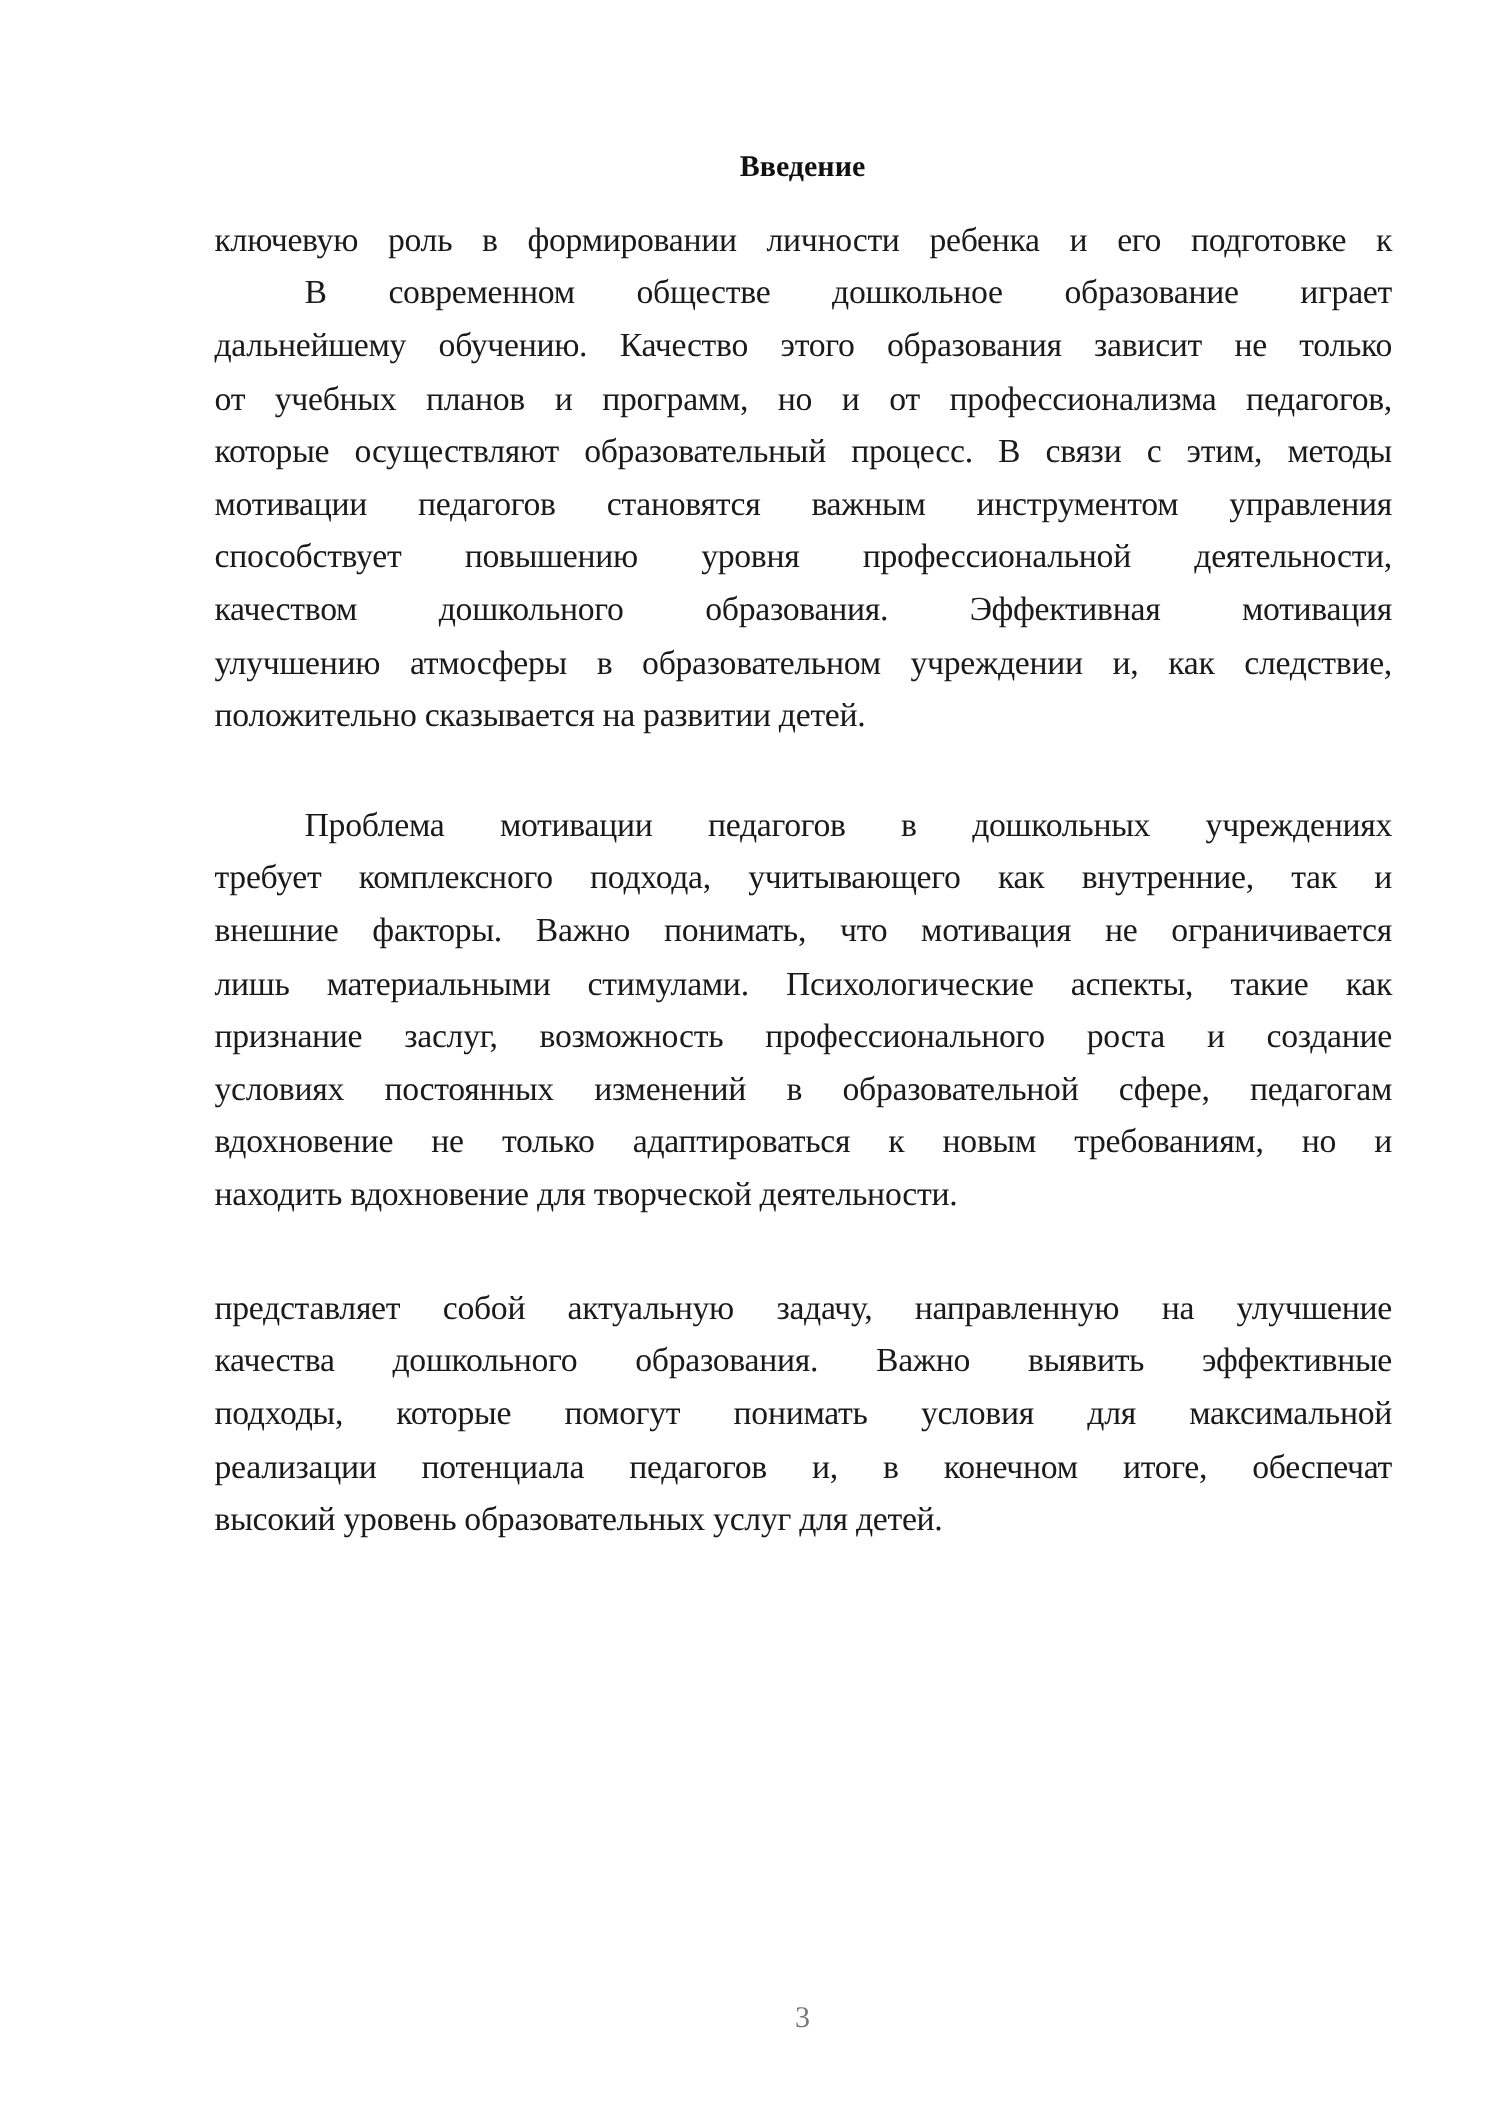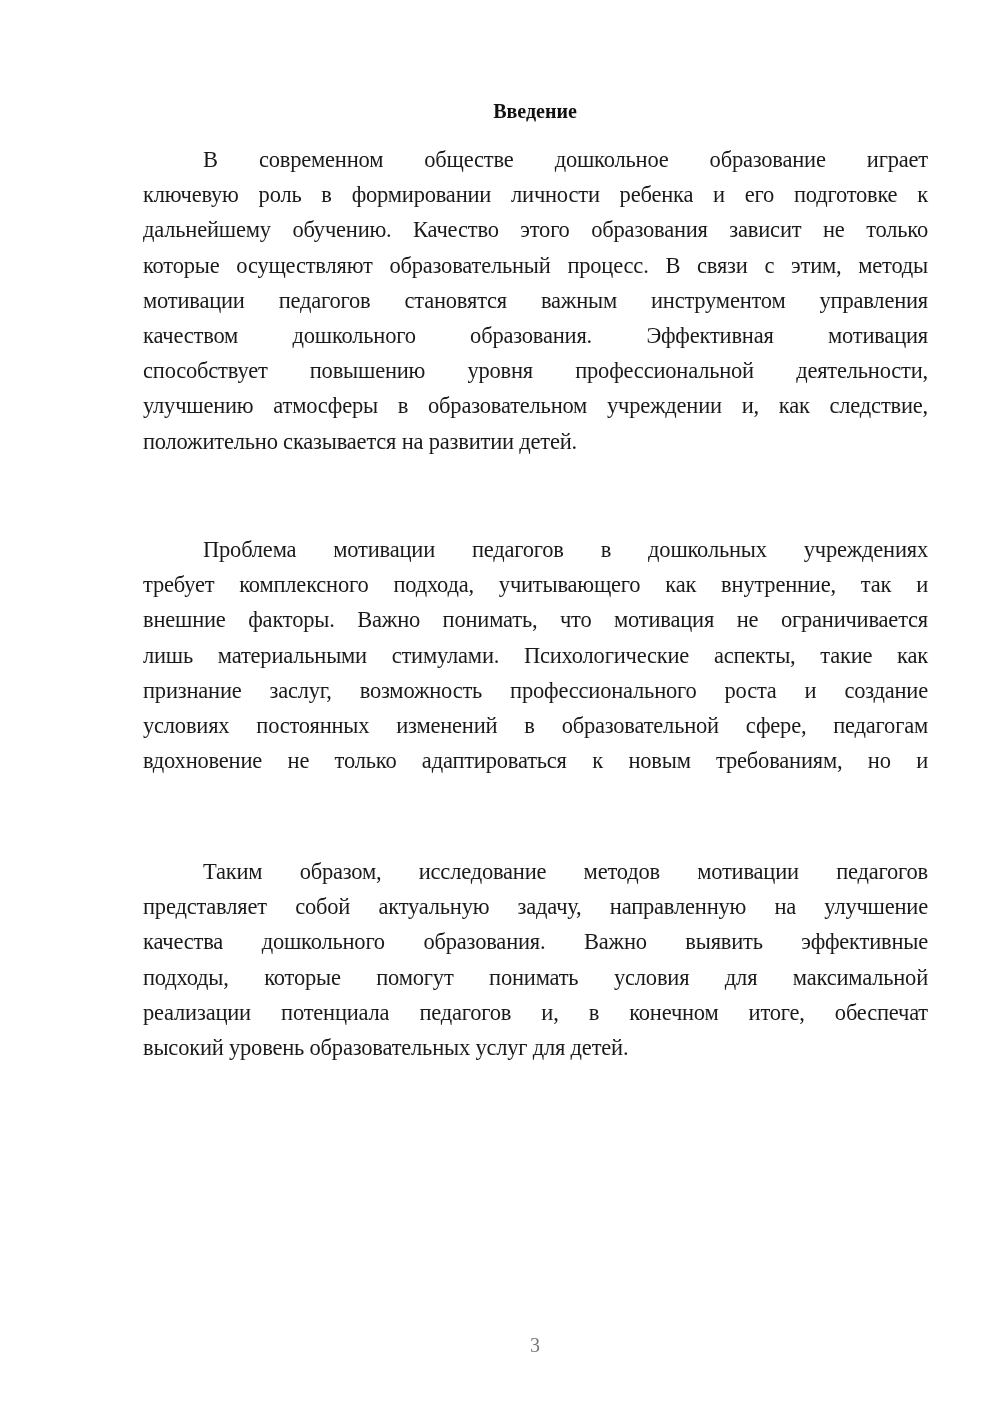--- a/index.html
+++ b/index.html
@@ -71,43 +71,44 @@
     }
   </style>
 </head>
 <body>
 
 <div class="page">
 
   <div class="heading">Введение</div>
 
   <div class="para p1">
+    <span class="line">ключевую роль в формировании личности ребенка и его подготовке к</span>
     <span class="line first">В современном обществе дошкольное образование играет</span>
-    <span class="line">ключевую роль в формировании личности ребенка и его подготовке к</span>
     <span class="line">дальнейшему обучению. Качество этого образования зависит не только</span>
+    <span class="line">от учебных планов и программ, но и от профессионализма педагогов,</span>
     <span class="line">которые осуществляют образовательный процесс. В связи с этим, методы</span>
     <span class="line">мотивации педагогов становятся важным инструментом управления</span>
+    <span class="line">способствует повышению уровня профессиональной деятельности,</span>
     <span class="line">качеством дошкольного образования. Эффективная мотивация</span>
-    <span class="line">способствует повышению уровня профессиональной деятельности,</span>
     <span class="line">улучшению атмосферы в образовательном учреждении и, как следствие,</span>
     <span class="line last">положительно сказывается на развитии детей.</span>
   </div>
 
   <div class="para p2">
     <span class="line first">Проблема мотивации педагогов в дошкольных учреждениях</span>
     <span class="line">требует комплексного подхода, учитывающего как внутренние, так и</span>
     <span class="line">внешние факторы. Важно понимать, что мотивация не ограничивается</span>
     <span class="line">лишь материальными стимулами. Психологические аспекты, такие как</span>
     <span class="line">признание заслуг, возможность профессионального роста и создание</span>
     <span class="line">условиях постоянных изменений в образовательной сфере, педагогам</span>
     <span class="line">вдохновение не только адаптироваться к новым требованиям, но и</span>
+    <span class="line last">находить вдохновение для творческой деятельности.</span>
   </div>
 
   <div class="para p3">
-    <span class="line first">Таким образом, исследование методов мотивации педагогов</span>
     <span class="line">представляет собой актуальную задачу, направленную на улучшение</span>
     <span class="line">качества дошкольного образования. Важно выявить эффективные</span>
     <span class="line">подходы, которые помогут понимать условия для максимальной</span>
     <span class="line">реализации потенциала педагогов и, в конечном итоге, обеспечат</span>
     <span class="line last">высокий уровень образовательных услуг для детей.</span>
   </div>
 
   <div class="page-number">3</div>
 
 </div>

